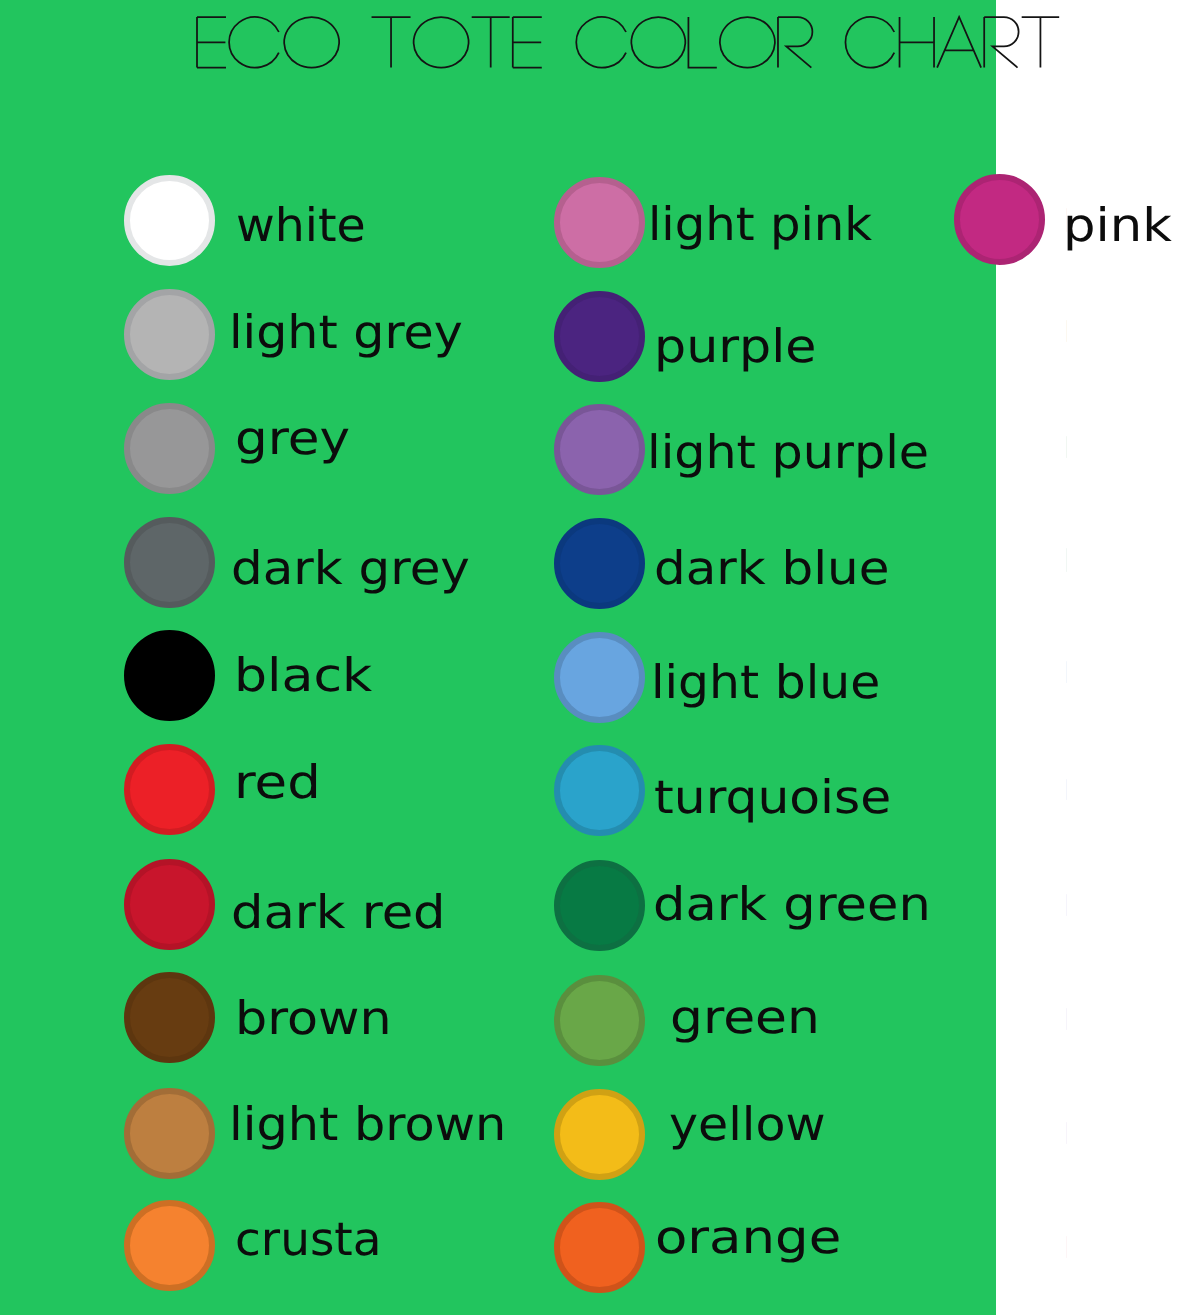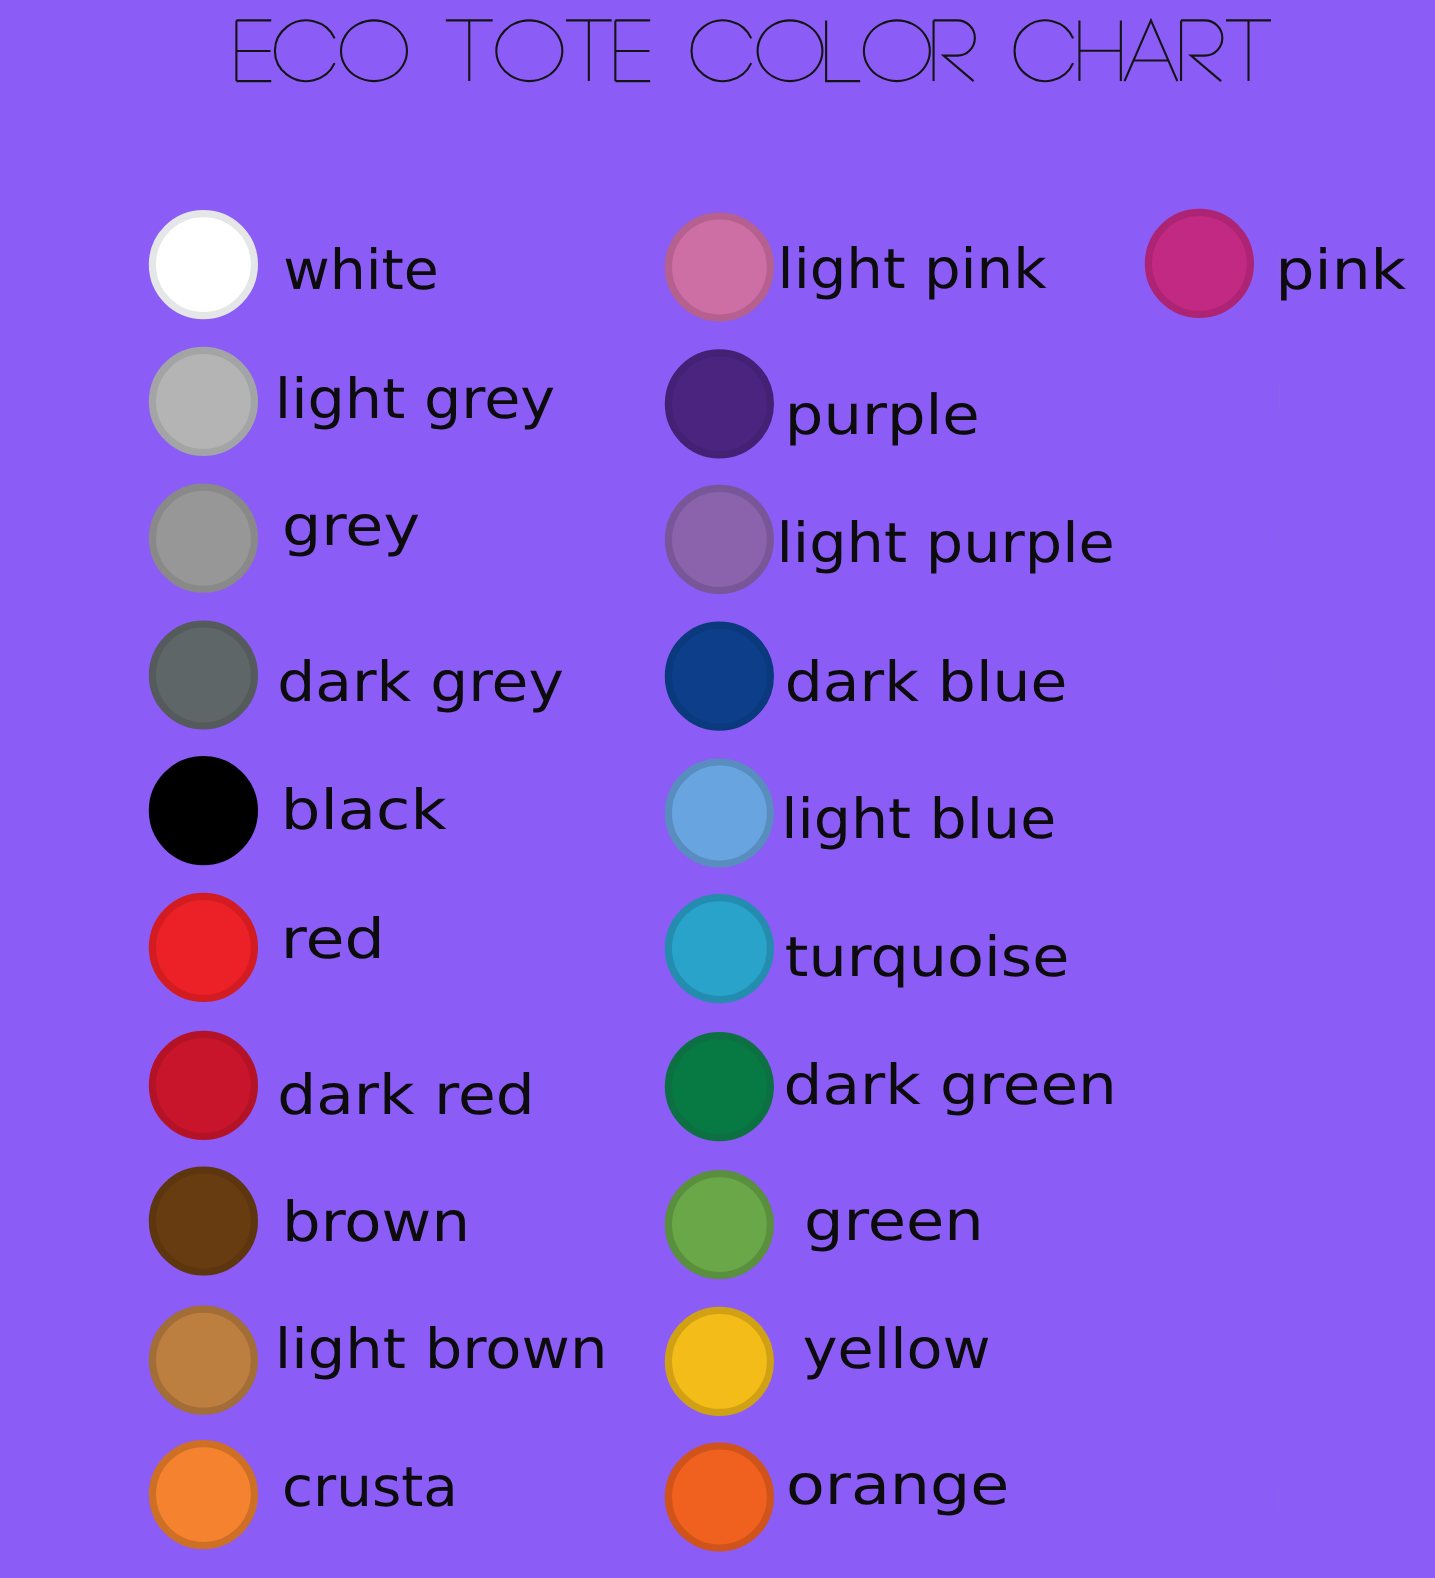--- a/index.html
+++ b/index.html
@@ -1,18 +1,18 @@
 <!DOCTYPE html>
 <html><head>
 <meta charset="utf-8">
 <style>
   html,body{margin:0;padding:0;background:#ffffff;}
   body{width:1196px;height:1315px;position:relative;overflow:hidden;background:#ffffff;
        font-family:"DejaVu Sans",sans-serif;}
-  #page{position:absolute;left:0;top:0;width:1196px;height:1315px;background:#8b5cf6;}
+  #page{position:absolute;left:0;top:0;width:996px;height:1315px;background:#22c55e;}
   #page-title{position:absolute;left:196.6px;top:17.1px;width:870px;height:58px;}
   #page-title svg{display:block;overflow:visible;}
   .swatch-column,.swatch-row{position:absolute;left:0;top:0;width:0;height:0;}
   .edge-mark{position:absolute;display:block;border-radius:1px;}
   .swatch{position:absolute;border-radius:50%;box-sizing:border-box;
           border-style:solid;border-width:6px;display:block;}
   .swatch-label{position:absolute;white-space:pre;color:#0c0c0c;display:block;
        font-family:"DejaVu Sans",sans-serif;font-size:46px;line-height:0;
        -webkit-font-smoothing:antialiased;text-rendering:geometricPrecision;
        transform-origin:left center;}

